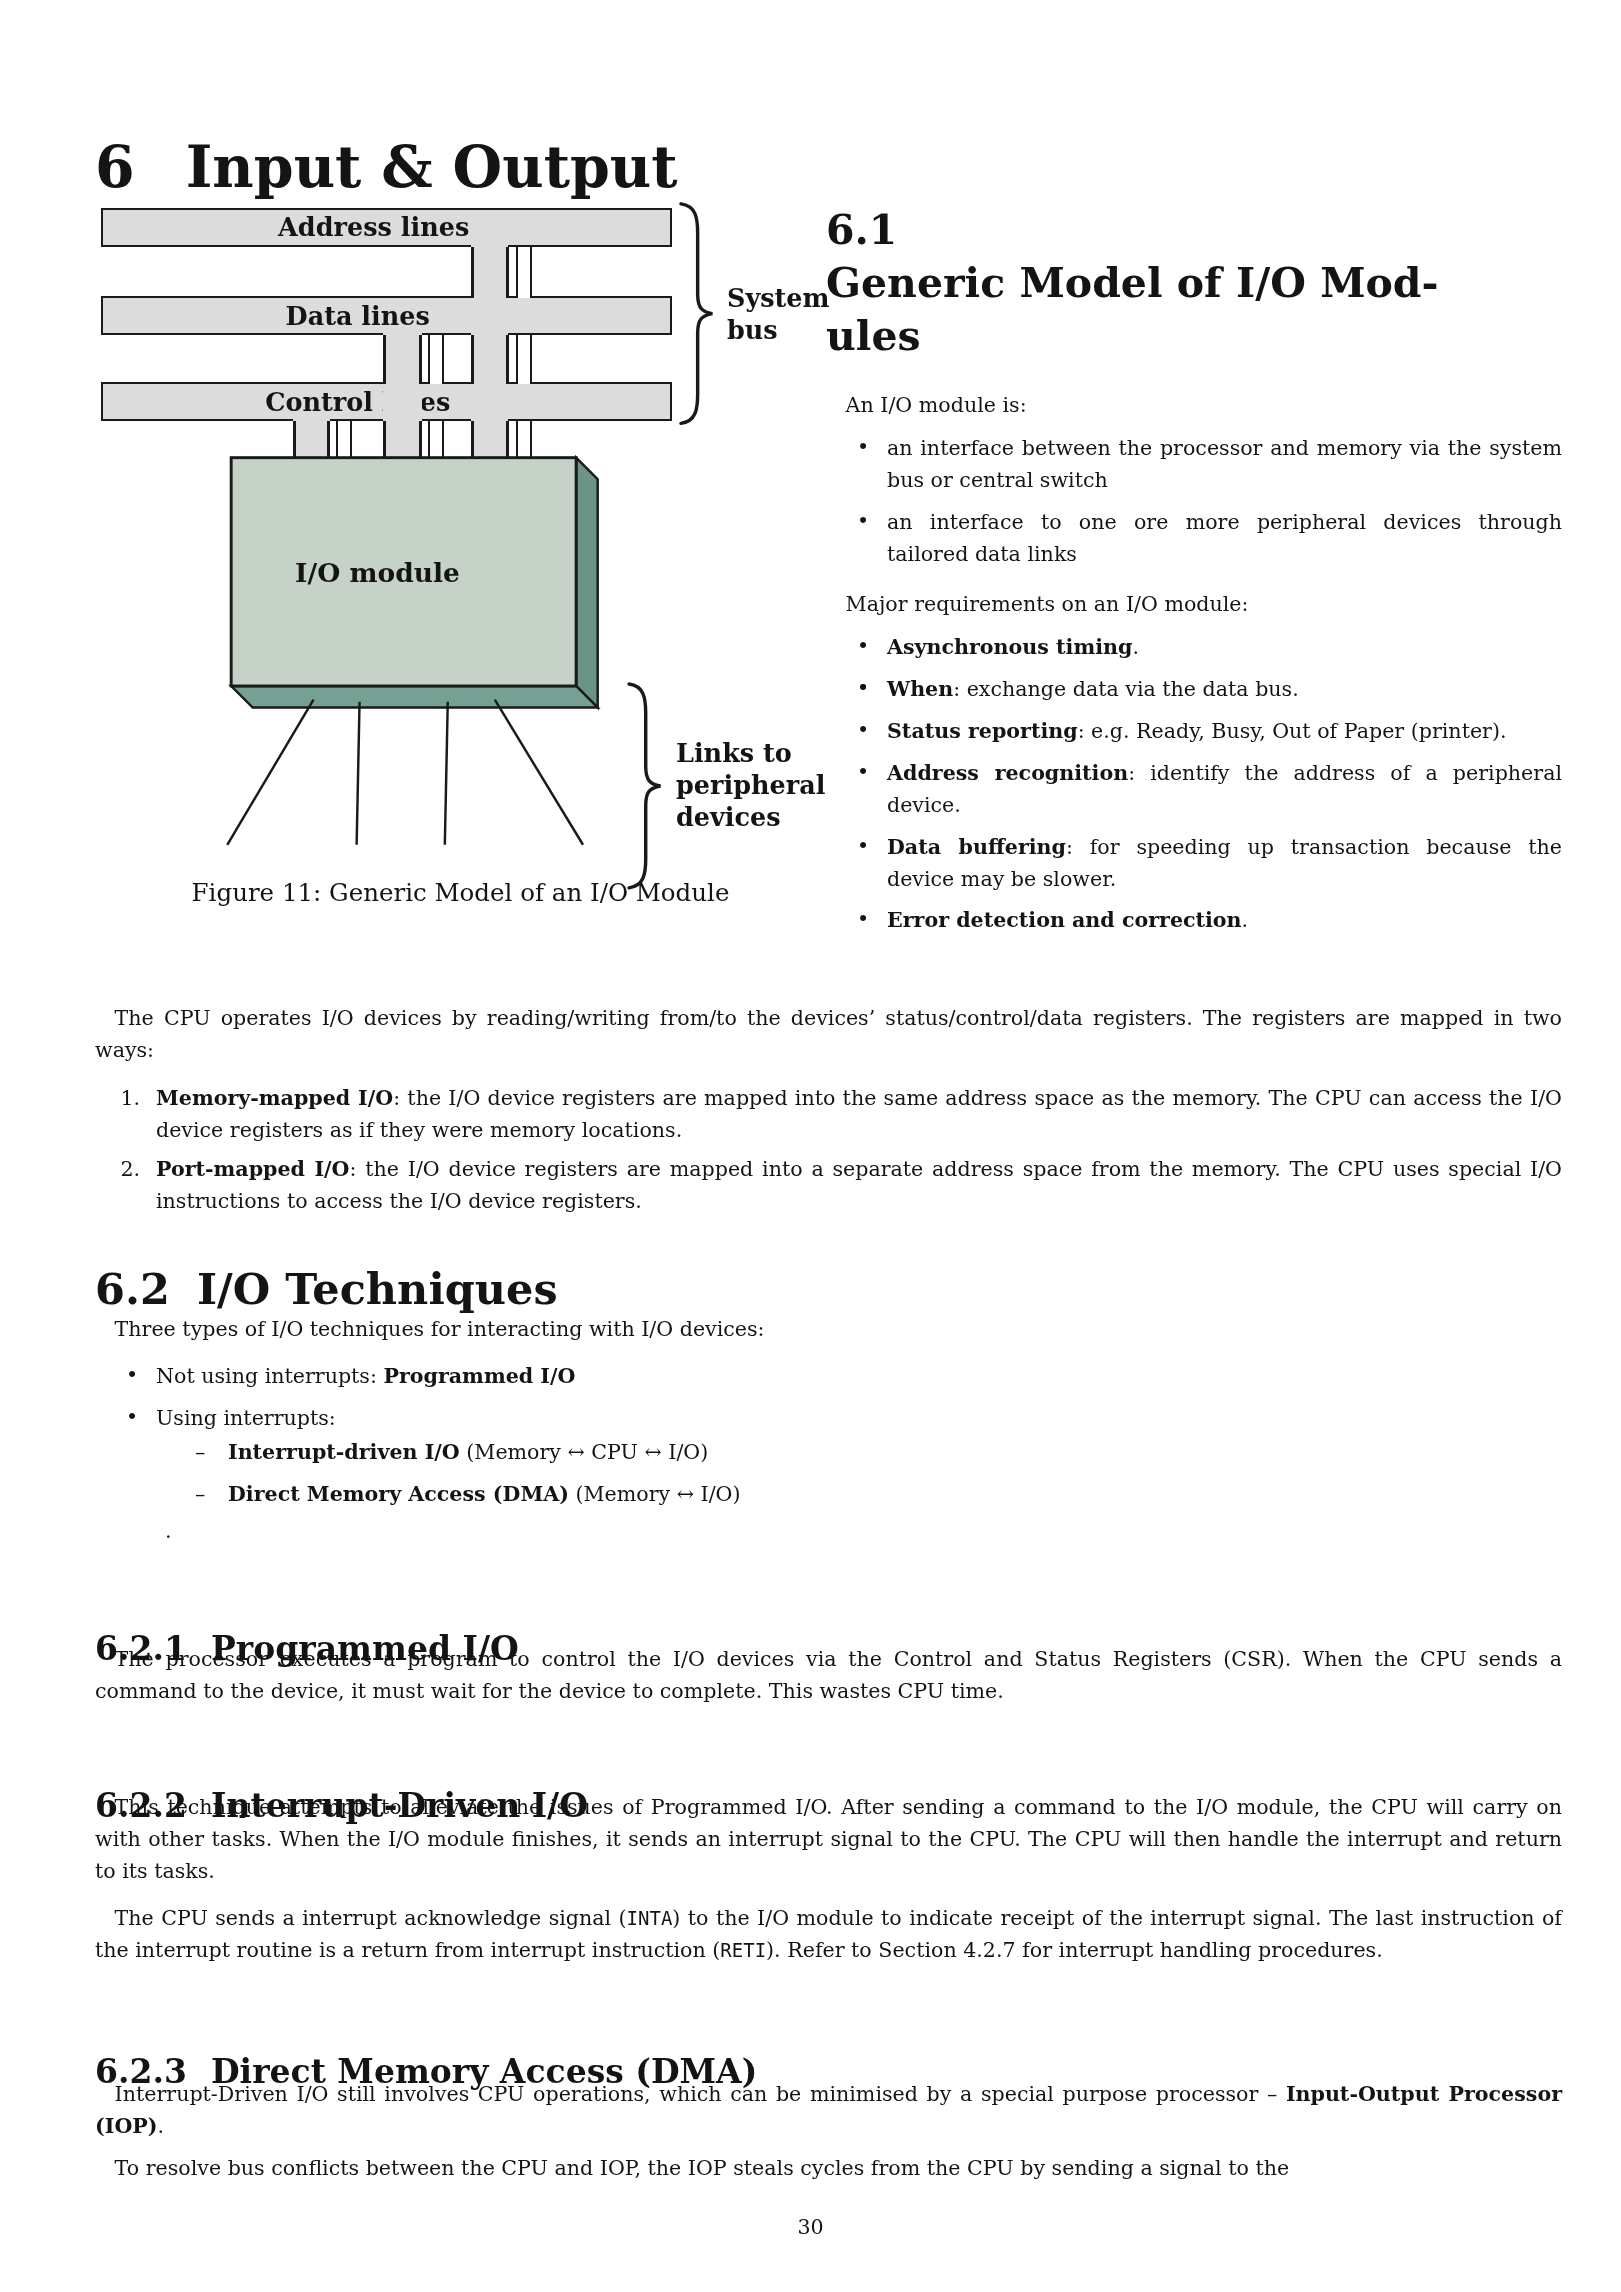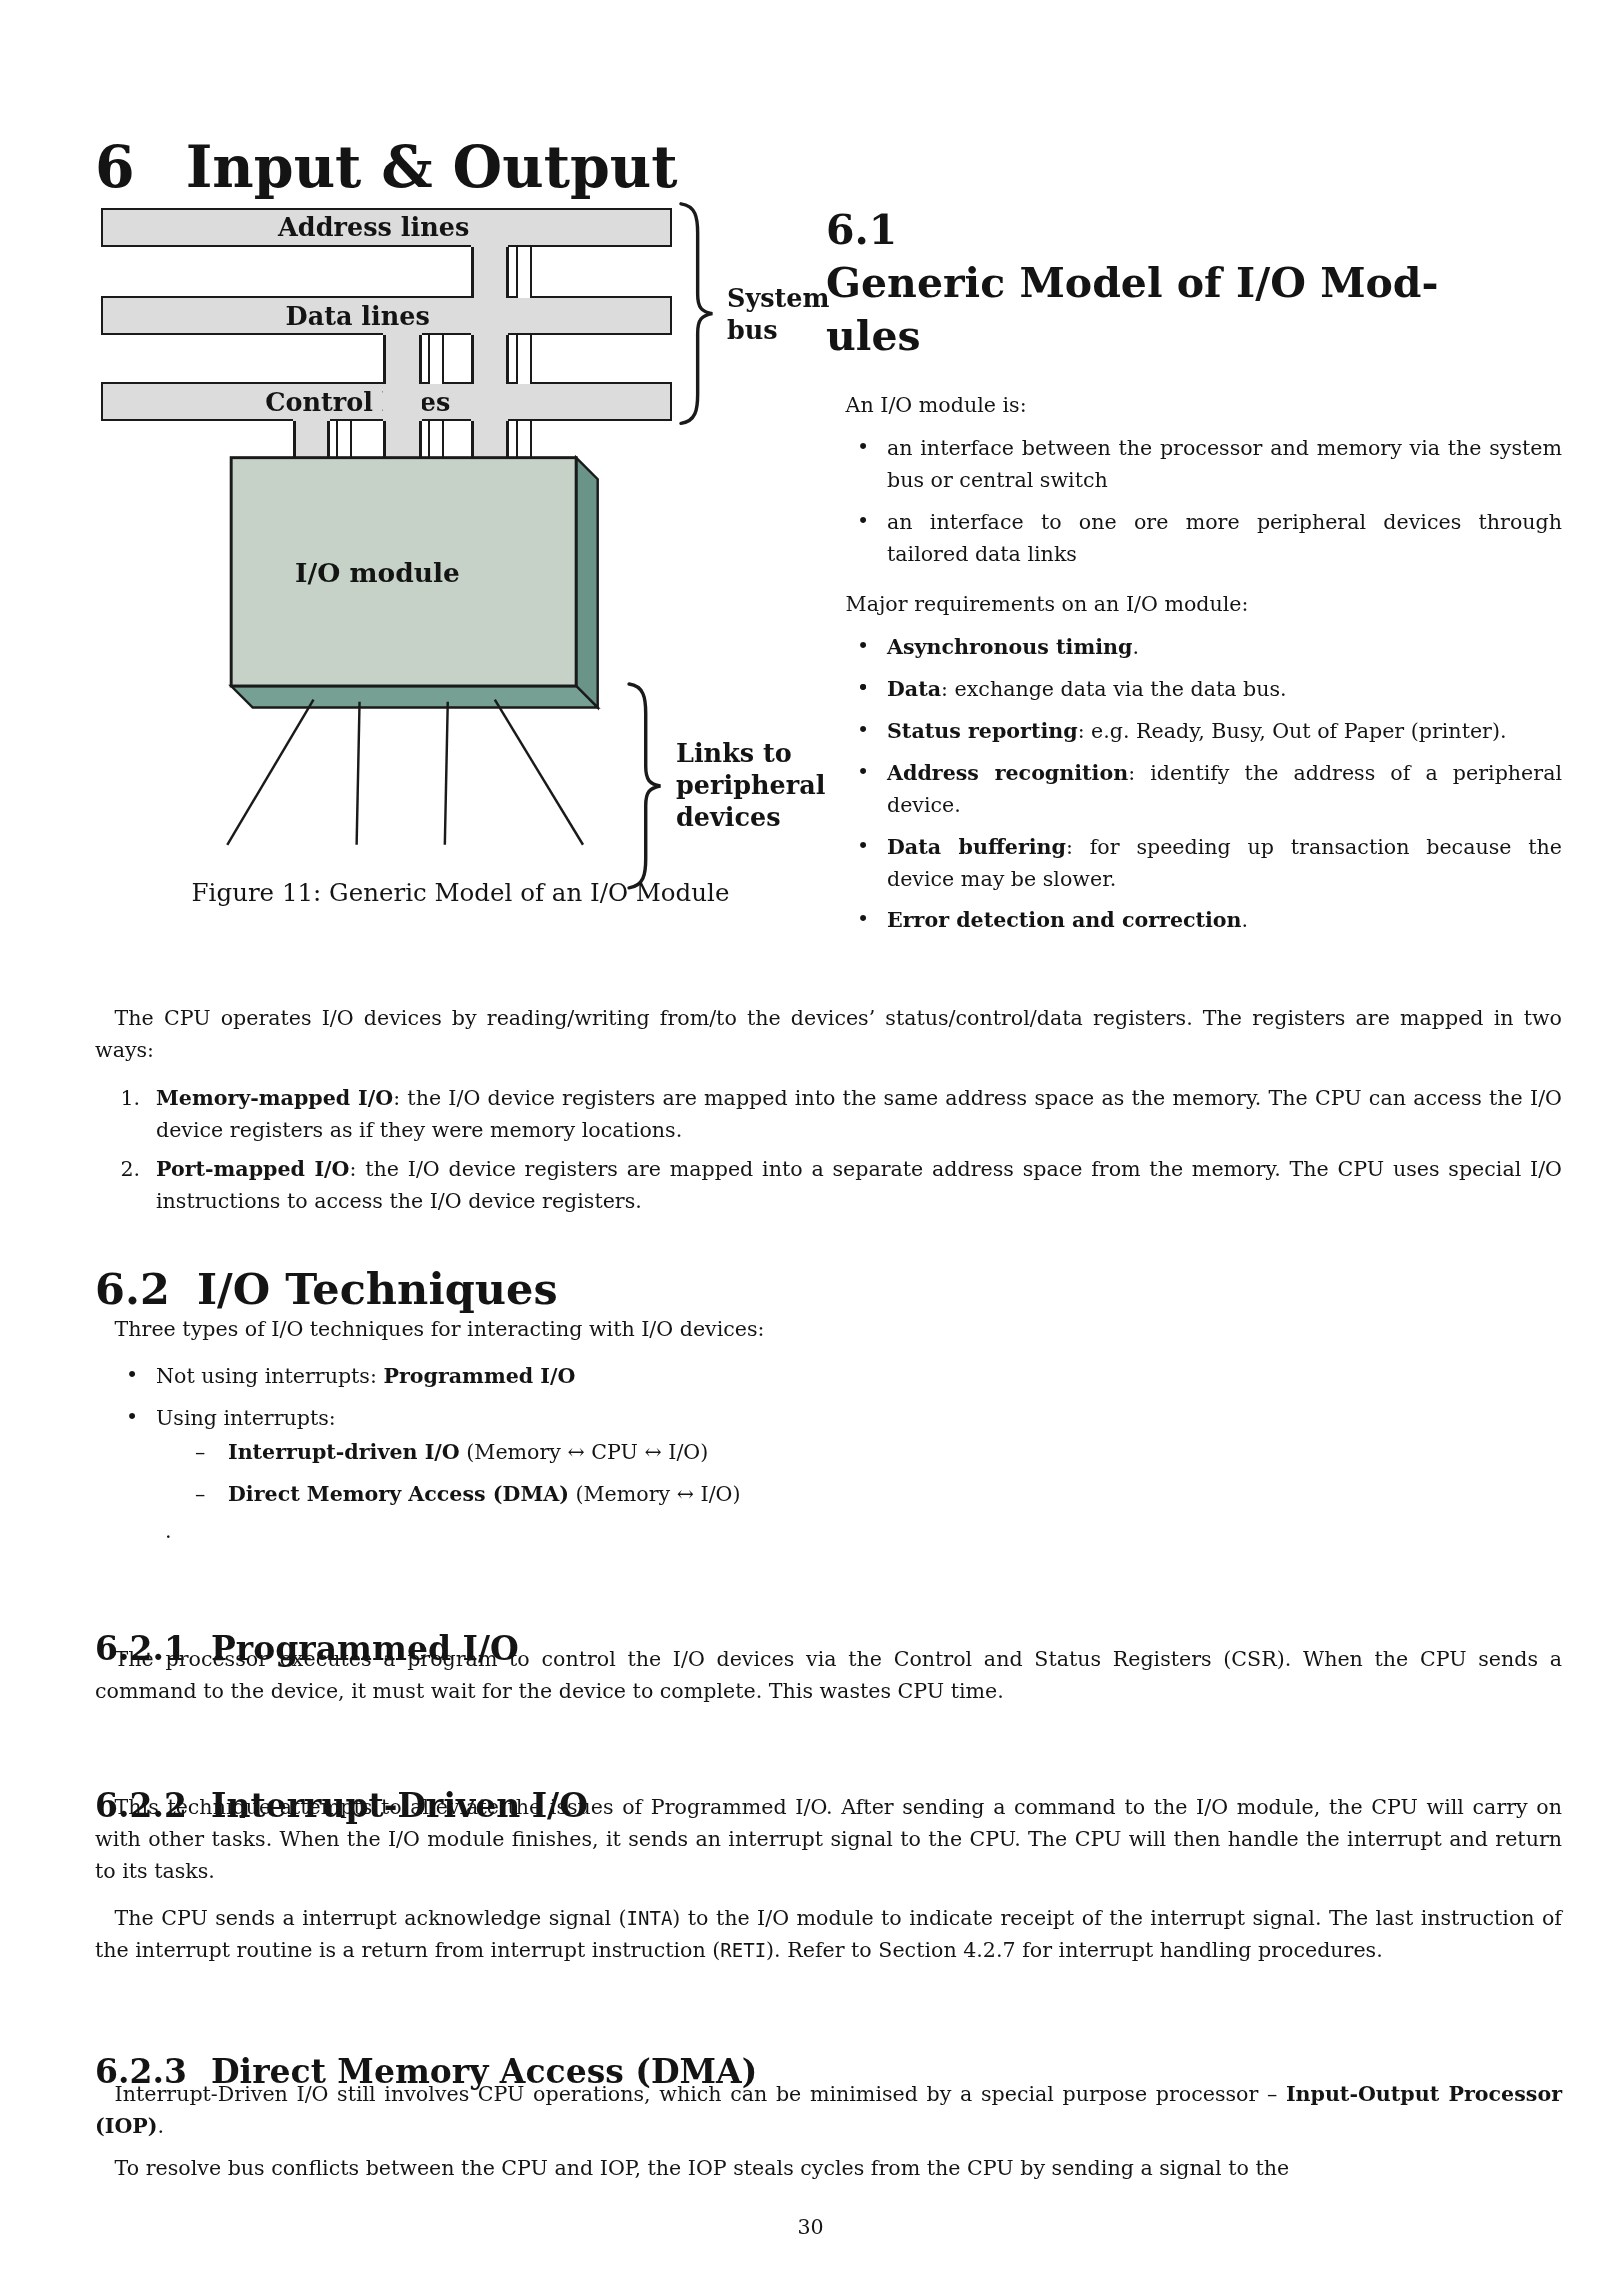--- a/index.html
+++ b/index.html
@@ -153,21 +153,21 @@
     </h2>
     <p id="rc-intro" class="indent">An I/O module is:</p>
     <ul class="dotlist">
       <li><span class="marker">•</span><span><span>an interface between the processor and memory via the system bus or central switch</span></span></li>
       <li><span class="marker">•</span><span><span>an interface to one ore more peripheral devices through tailored data links</span></span></li>
     </ul>
     <p id="rc-major" class="indent">Major requirements on an I/O module:</p>
     <ul class="dotlist">
       <li><span class="marker">•</span><span><span class="bold">Asynchronous timing</span><span>.</span></span></li>
       <li><span class="marker">•</span></li>
-      <li><span class="marker">•</span><span><span class="bold">Data</span><span>: exchange data via the data bus.</span></span></li>
+      <li><span class="marker">•</span><span><span class="bold">When</span><span>: exchange data via the data bus.</span></span></li>
       <li><span class="marker">•</span><span><span class="bold">Status reporting</span><span>: e.g. Ready, Busy, Out of Paper (printer).</span></span></li>
       <li><span class="marker">•</span><span><span class="bold">Address recognition</span><span>: identify the address of a peripheral device.</span></span></li>
       <li><span class="marker">•</span><span><span class="bold">Data buffering</span><span>: for speeding up transaction because the device may be slower.</span></span></li>
       <li><span class="marker">•</span><span><span class="bold">Error detection and correction</span><span>.</span></span></li>
     </ul>
   </div>
 
   <div id="mapping" class="body-txt">
     <p class="indent"><span>The CPU operates I/O devices by reading/writing from/to the devices’ status/control/data registers. The registers are mapped in two ways:</span></p>
     <ol class="numlist">

